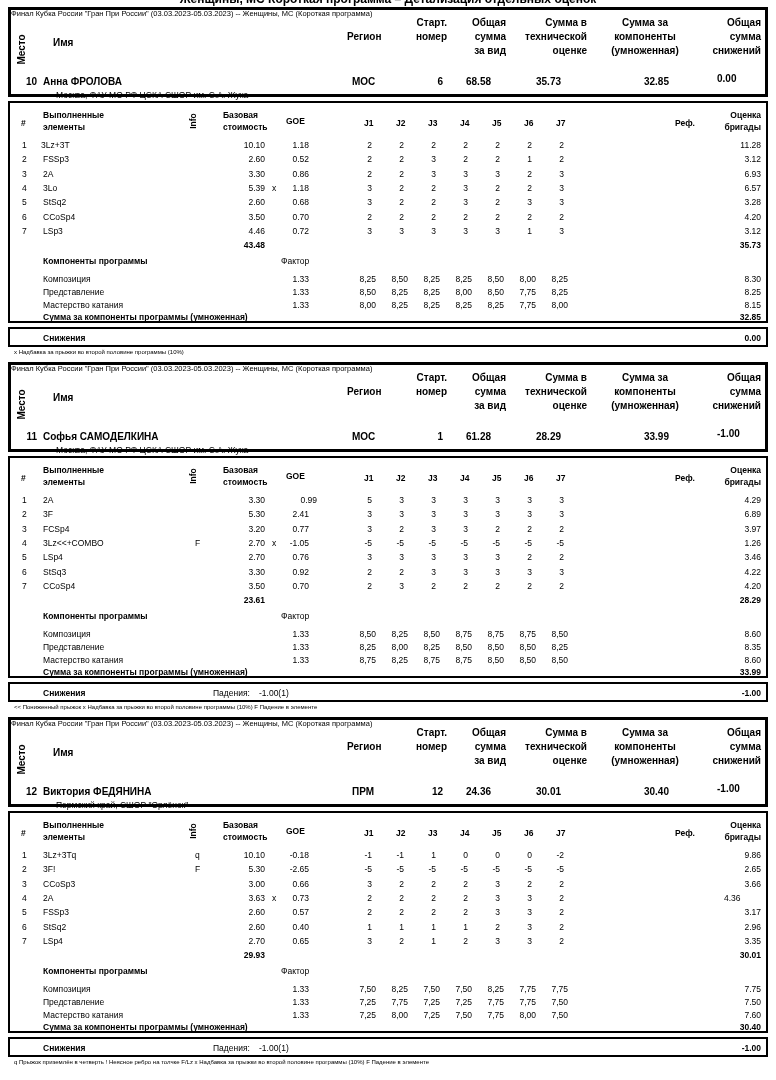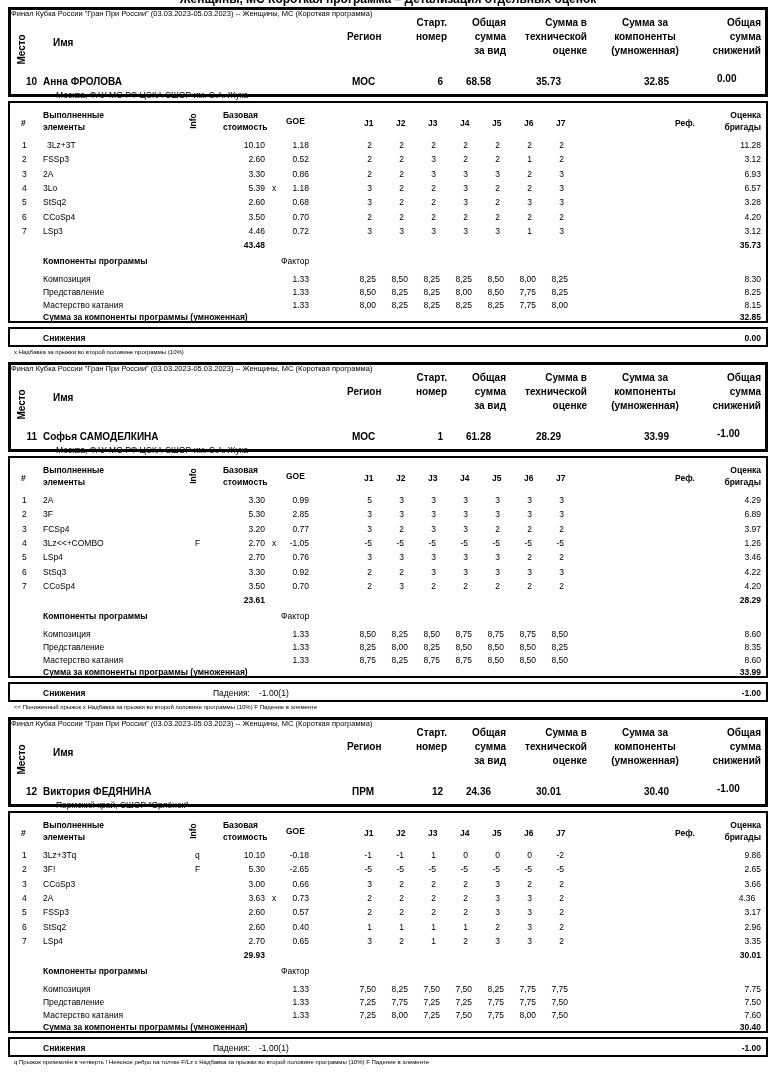--- a/index.html
+++ b/index.html
@@ -98,21 +98,21 @@
           <span style="left:451px;top:8px;">J4</span>
           <span style="left:483px;top:8px;">J5</span>
           <span style="left:515px;top:8px;">J6</span>
           <span style="left:547px;top:8px;">J7</span>
           <span style="left:666px;top:8px;">Реф.</span>
           <span style="left:716px;top:0px;width:36px;text-align:right;">Оценка</span>
           <span style="left:706px;top:12px;width:46px;text-align:right;">бригады</span>
         </div>
         <div class="row" style="top:38px;">
           <span style="left:13px;">1</span>
-          <span style="left:38px;">3Lz+3T</span>
+          <span style="left:32px;">3Lz+3T</span>
           <span style="left:186px;"></span>
           <span style="left:222px;width:34px;text-align:right;">10.10</span>
           <span style="left:263px;"></span>
           <span style="left:274px;width:26px;text-align:right;">1.18</span>
           <span style="left:349px;width:14px;text-align:right;">2</span>
           <span style="left:381px;width:14px;text-align:right;">2</span>
           <span style="left:413px;width:14px;text-align:right;">2</span>
           <span style="left:445px;width:14px;text-align:right;">2</span>
           <span style="left:477px;width:14px;text-align:right;">2</span>
           <span style="left:509px;width:14px;text-align:right;">2</span>
@@ -335,37 +335,37 @@
           <span style="left:666px;top:8px;">Реф.</span>
           <span style="left:716px;top:0px;width:36px;text-align:right;">Оценка</span>
           <span style="left:706px;top:12px;width:46px;text-align:right;">бригады</span>
         </div>
         <div class="row" style="top:38px;">
           <span style="left:13px;">1</span>
           <span style="left:34px;">2A</span>
           <span style="left:186px;"></span>
           <span style="left:222px;width:34px;text-align:right;">3.30</span>
           <span style="left:263px;"></span>
-          <span style="left:274px;width:26px;text-align:right;">0.99</span>
+          <span style="left:282px;width:26px;text-align:right;">0.99</span>
           <span style="left:349px;width:14px;text-align:right;">5</span>
           <span style="left:381px;width:14px;text-align:right;">3</span>
           <span style="left:413px;width:14px;text-align:right;">3</span>
           <span style="left:445px;width:14px;text-align:right;">3</span>
           <span style="left:477px;width:14px;text-align:right;">3</span>
           <span style="left:509px;width:14px;text-align:right;">3</span>
           <span style="left:541px;width:14px;text-align:right;">3</span>
           <span style="left:706px;width:46px;text-align:right;">4.29</span>
         </div>
         <div class="row" style="top:52.3px;">
           <span style="left:13px;">2</span>
           <span style="left:34px;">3F</span>
           <span style="left:186px;"></span>
           <span style="left:222px;width:34px;text-align:right;">5.30</span>
           <span style="left:263px;"></span>
-          <span style="left:274px;width:26px;text-align:right;">2.85</span>
+          <span style="left:274px;width:26px;text-align:right;">2.41</span>
           <span style="left:349px;width:14px;text-align:right;">3</span>
           <span style="left:381px;width:14px;text-align:right;">3</span>
           <span style="left:413px;width:14px;text-align:right;">3</span>
           <span style="left:445px;width:14px;text-align:right;">3</span>
           <span style="left:477px;width:14px;text-align:right;">3</span>
           <span style="left:509px;width:14px;text-align:right;">3</span>
           <span style="left:541px;width:14px;text-align:right;">3</span>
           <span style="left:706px;width:46px;text-align:right;">6.89</span>
         </div>
         <div class="row" style="top:66.6px;">
@@ -626,21 +626,21 @@
           <span style="left:222px;width:34px;text-align:right;">3.63</span>
           <span style="left:263px;">x</span>
           <span style="left:274px;width:26px;text-align:right;">0.73</span>
           <span style="left:349px;width:14px;text-align:right;">2</span>
           <span style="left:381px;width:14px;text-align:right;">2</span>
           <span style="left:413px;width:14px;text-align:right;">2</span>
           <span style="left:445px;width:14px;text-align:right;">2</span>
           <span style="left:477px;width:14px;text-align:right;">3</span>
           <span style="left:509px;width:14px;text-align:right;">3</span>
           <span style="left:541px;width:14px;text-align:right;">2</span>
-          <span style="left:715px;width:46px;text-align:center;">4.36</span>
+          <span style="left:715px;width:46px;text-align:left;">4.36</span>
         </div>
         <div class="row" style="top:95.2px;">
           <span style="left:13px;">5</span>
           <span style="left:34px;">FSSp3</span>
           <span style="left:186px;"></span>
           <span style="left:222px;width:34px;text-align:right;">2.60</span>
           <span style="left:263px;"></span>
           <span style="left:274px;width:26px;text-align:right;">0.57</span>
           <span style="left:349px;width:14px;text-align:right;">2</span>
           <span style="left:381px;width:14px;text-align:right;">2</span>

